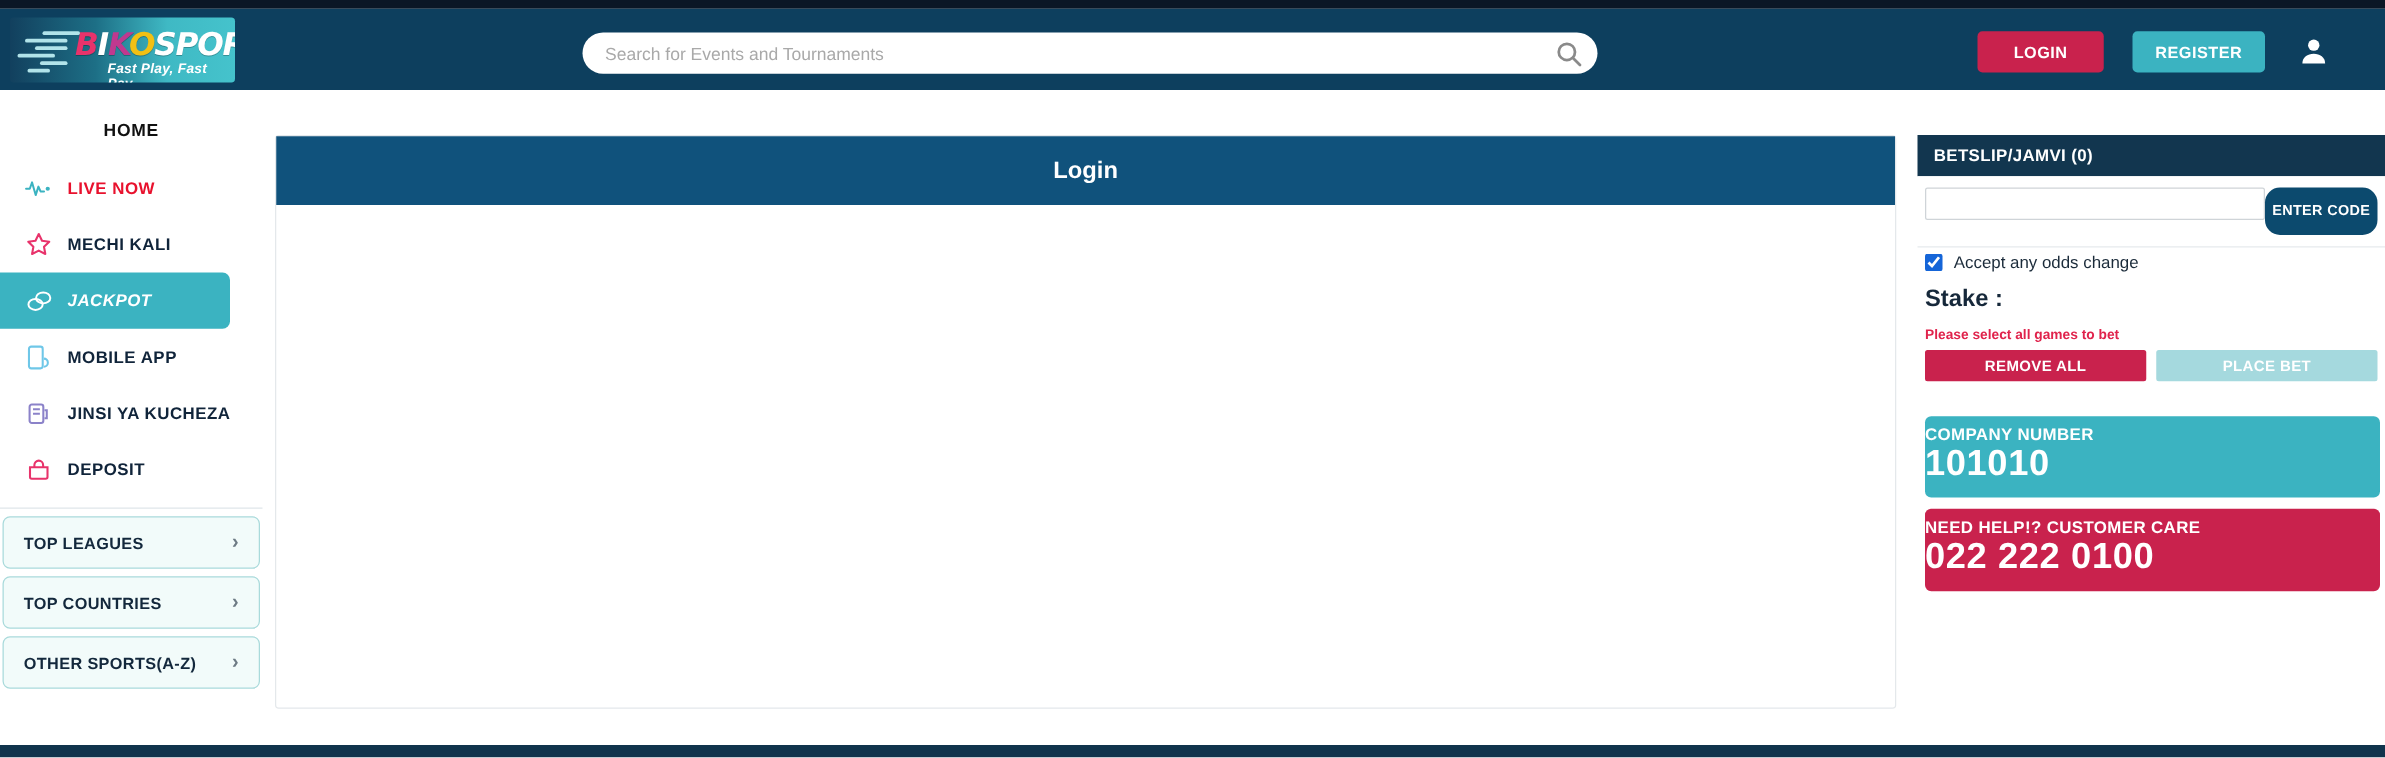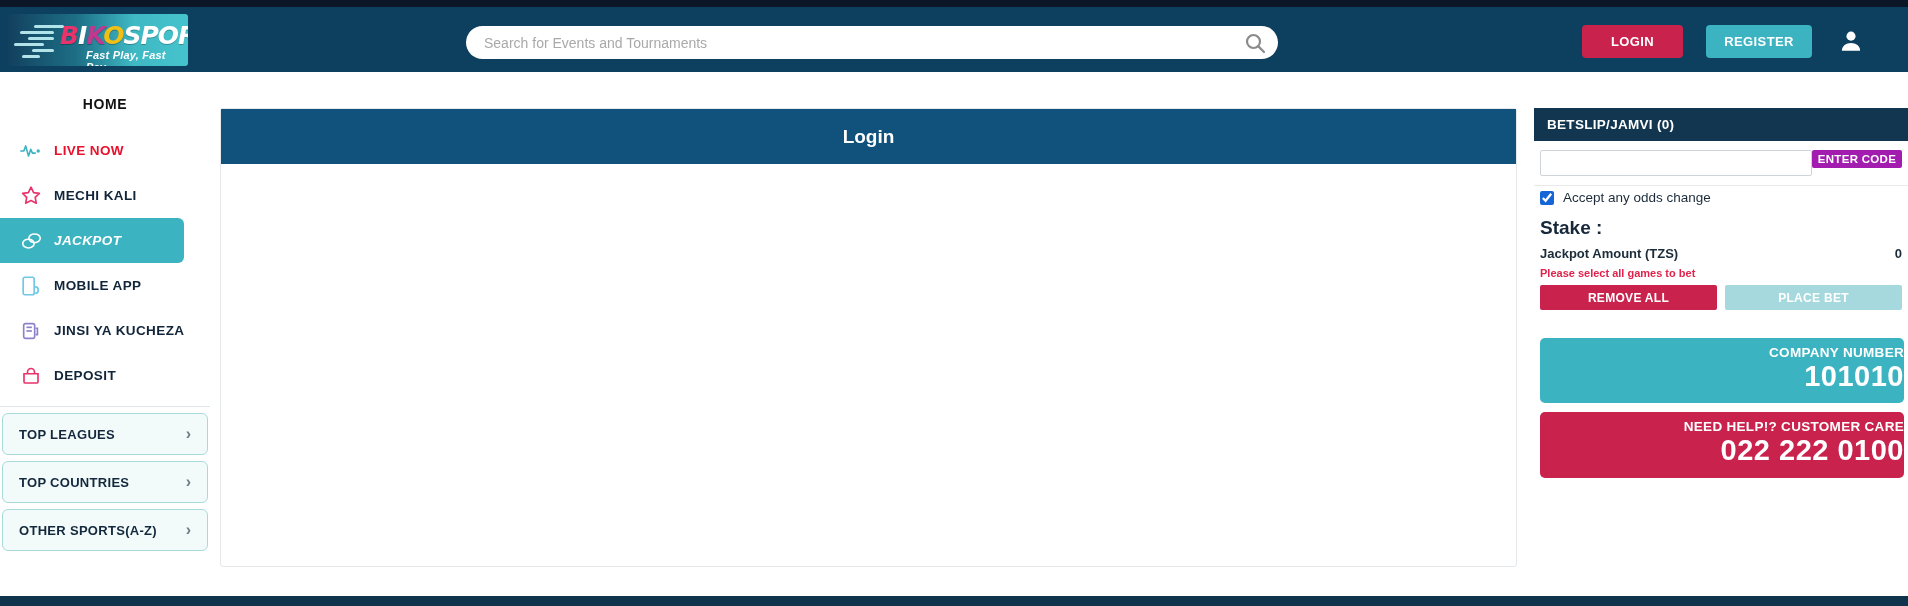--- a/index.html
+++ b/index.html
@@ -151,23 +151,23 @@
     display:flex; align-items:center; padding-left:13px;
     font-size:13.5px; font-weight:bold; letter-spacing:.3px;
   }
   .bs-code-row { display:flex; gap:0; padding:9px 6px 9px 6px; background:#fff; }
   .bs-code-input {
     flex:1; height:26px; border:1px solid #cfd4d8; border-radius:2px;
     outline:none; padding:0 8px; font-size:13px;
     font-family:"Liberation Sans", sans-serif; background:#fff;
   }
   .bs-code-btn {
-    width:90px; height:18px; background:#a21caf; color:#fff; border:none;
+    width:90px; height:38px; background:#0c4a6e; color:#fff; border:none;
     font-size:11.5px; font-weight:bold; letter-spacing:.3px; cursor:pointer;
-    font-family:"Liberation Sans", sans-serif; border-radius:2px;
+    font-family:"Liberation Sans", sans-serif; border-radius:12px;
   }
   .bs-odds {
     display:flex; align-items:center; gap:9px; padding:4px 6px 10px 6px;
     border-top:1px solid #e6eaed;
   }
   .bs-odds input { width:14px; height:14px; accent-color:#1565d8; cursor:pointer; }
   .bs-odds span { font-size:13.5px; font-weight:normal; color:#1b2b3a; }
   .bs-stake { font-size:19px; font-weight:bold; color:#16283a; padding:2px 6px 7px 6px; }
   .bs-amount-row {
     display:flex; justify-content:space-between; padding:0 6px 2px 6px;
@@ -179,21 +179,21 @@
     flex:1; height:25px; background:#c9224d; color:#fff; border:none; border-radius:2px;
     font-size:12px; font-weight:bold; letter-spacing:.3px; cursor:pointer;
     font-family:"Liberation Sans", sans-serif;
   }
   .bs-place {
     flex:1; height:25px; background:#a5d9de; color:#ffffff; border:none; border-radius:2px;
     font-size:12px; font-weight:bold; letter-spacing:.3px; cursor:pointer;
     font-family:"Liberation Sans", sans-serif;
   }
   .promo-box {
-    margin:28px 4px 0 6px; border-radius:5px; padding:7px 0 10px 0; text-align:right;
+    margin:28px 4px 0 6px; border-radius:5px; padding:7px 0 10px 0; text-align:left;
   }
   .promo-teal { background:#3bb3c1; }
   .promo-red { background:#c9224d; margin-top:9px; }
   .promo-title { color:#ffffff; font-size:13.5px; font-weight:bold; letter-spacing:.3px; }
   .promo-number { color:#ffffff; font-size:29px; font-weight:bold; line-height:1.15; letter-spacing:.5px; }
 
   
   .bottom-bar {
     position:absolute; left:0; bottom:0; width:1908px; height:10px; background:#10344c;
   }
@@ -334,24 +334,20 @@
       <button class="bs-code-btn">ENTER CODE</button>
     </div>
 
     <label class="bs-odds">
       <input type="checkbox" checked="" style="">
       <span>Accept any odds change</span>
     </label>
 
     <div class="bs-stake">Stake :</div>
 
-    <div class="bs-amount-row">
-      <span>Jackpot Amount (TZS)</span>
-      <span>0</span>
-    </div>
 
     <div class="bs-warn">Please select all games to bet</div>
 
     <div class="bs-btn-row">
       <button class="bs-remove">REMOVE ALL</button>
       <button class="bs-place">PLACE BET</button>
     </div>
 
     <div class="promo-box promo-teal">
       <div class="promo-title">COMPANY NUMBER</div>

